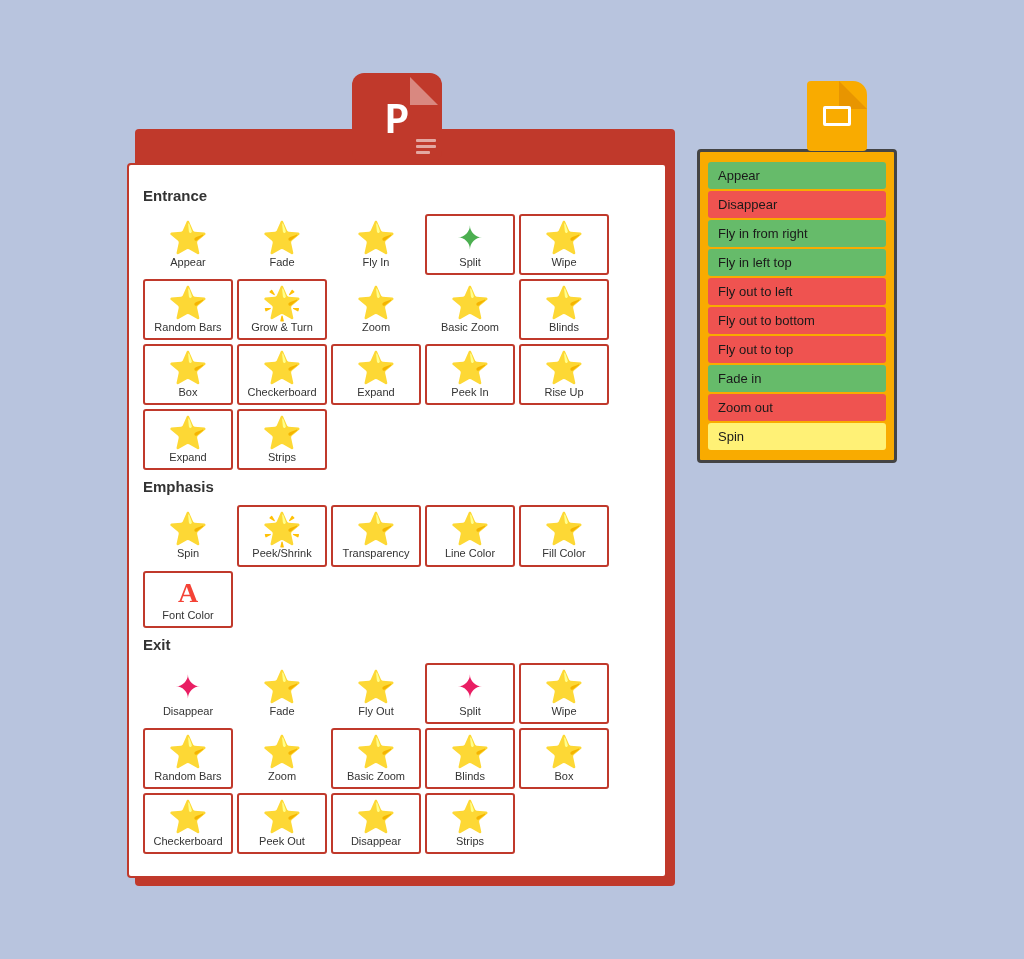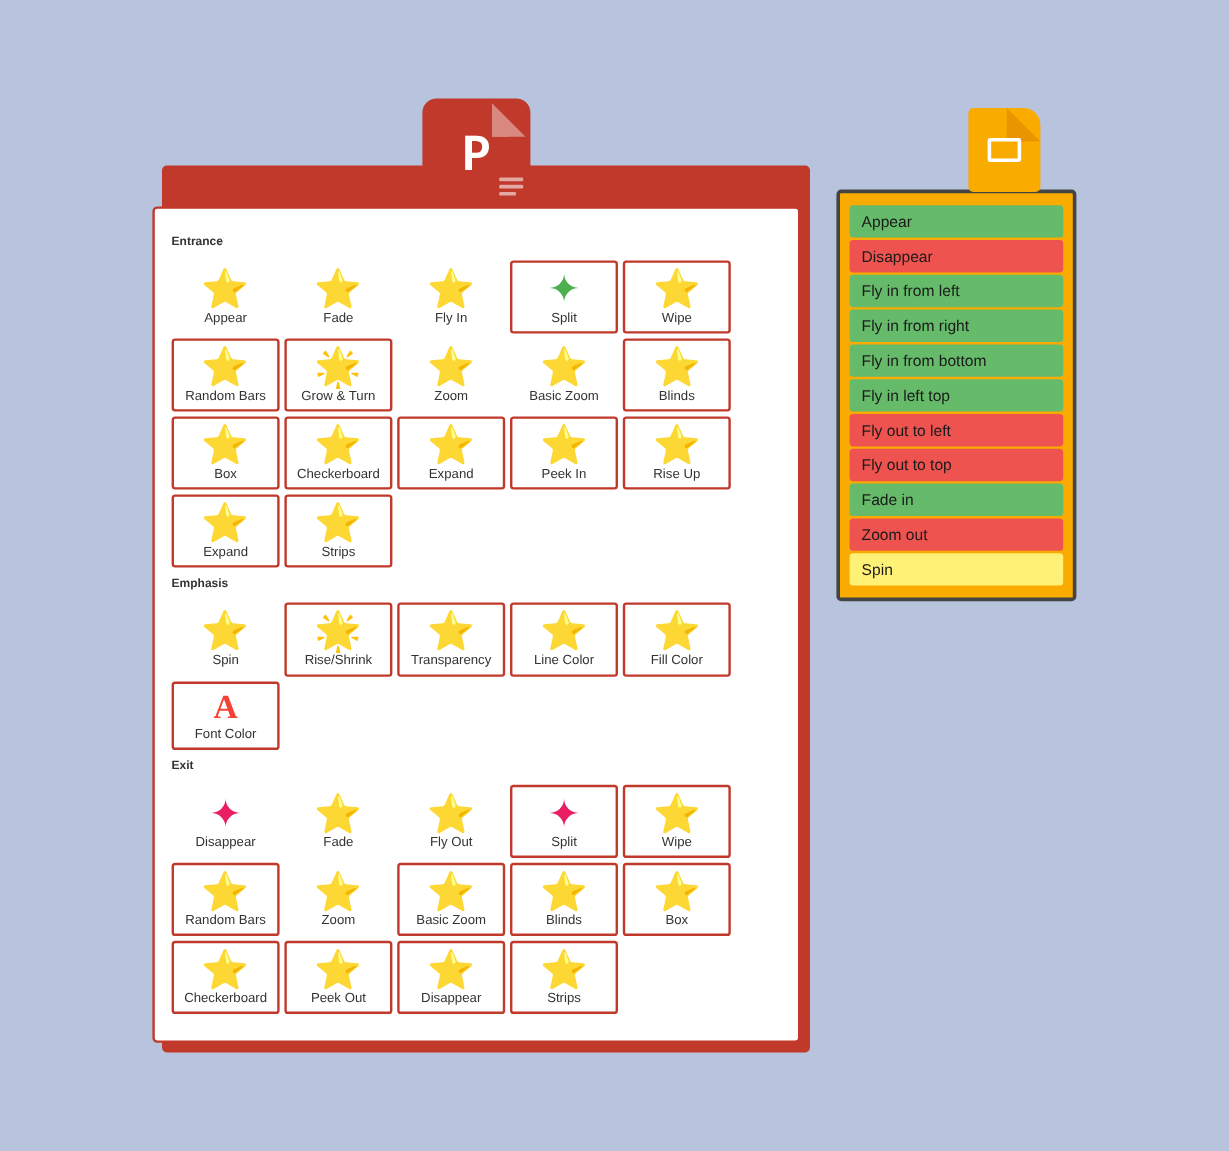--- a/index.html
+++ b/index.html
@@ -69,21 +69,21 @@
     .animation-panel {
       background: white;
       border: 2px solid #c0392b;
       border-radius: 4px;
       padding: 16px 14px 14px 14px;
       margin-top: 42px;
       position: relative;
     }
 
     .section-title {
-      font-size: 10px;
+      font-size: 15px;
       font-weight: bold;
       color: #333;
       margin-bottom: 10px;
       margin-top: 6px;
     }
 
     .animation-grid {
       display: flex;
       flex-wrap: wrap;
       gap: 4px;
@@ -300,21 +300,21 @@
       </div>
 
       <div class="section-title">Emphasis</div>
       <div class="animation-grid">
         <div class="anim-item">
           <span class="anim-icon star-gold">⭐</span>
           <span class="anim-label">Spin</span>
         </div>
         <div class="anim-item selected">
           <span class="anim-icon star-gold">🌟</span>
-          <span class="anim-label">Rise/Shrink</span>
+          <span class="anim-label">Peek/Shrink</span>
         </div>
         <div class="anim-item selected">
           <span class="anim-icon star-gold">⭐</span>
           <span class="anim-label">Transparency</span>
         </div>
         <div class="anim-item selected">
           <span class="anim-icon star-gold">⭐</span>
           <span class="anim-label">Line Color</span>
         </div>
         <div class="anim-item selected">
@@ -397,25 +397,24 @@
 
     <div class="gs-icon">
       <div class="gs-doc">
         <div class="gs-slide-icon"></div>
       </div>
     </div>
 
     <div class="slides-panel">
       <div class="slide-item green">Appear</div>
       <div class="slide-item red">Disappear</div>
-      <div class="slide-item green">Fly in from left</div>
       <div class="slide-item green">Fly in from right</div>
-      <div class="slide-item green">Fly in from bottom</div>
       <div class="slide-item green">Fly in left top</div>
       <div class="slide-item red">Fly out to left</div>
+      <div class="slide-item red">Fly out to bottom</div>
       <div class="slide-item red">Fly out to top</div>
       <div class="slide-item green">Fade in</div>
       <div class="slide-item red">Zoom out</div>
       <div class="slide-item yellow">Spin</div>
     </div>
   </div>
 
 </div>
 
 </body></html>

